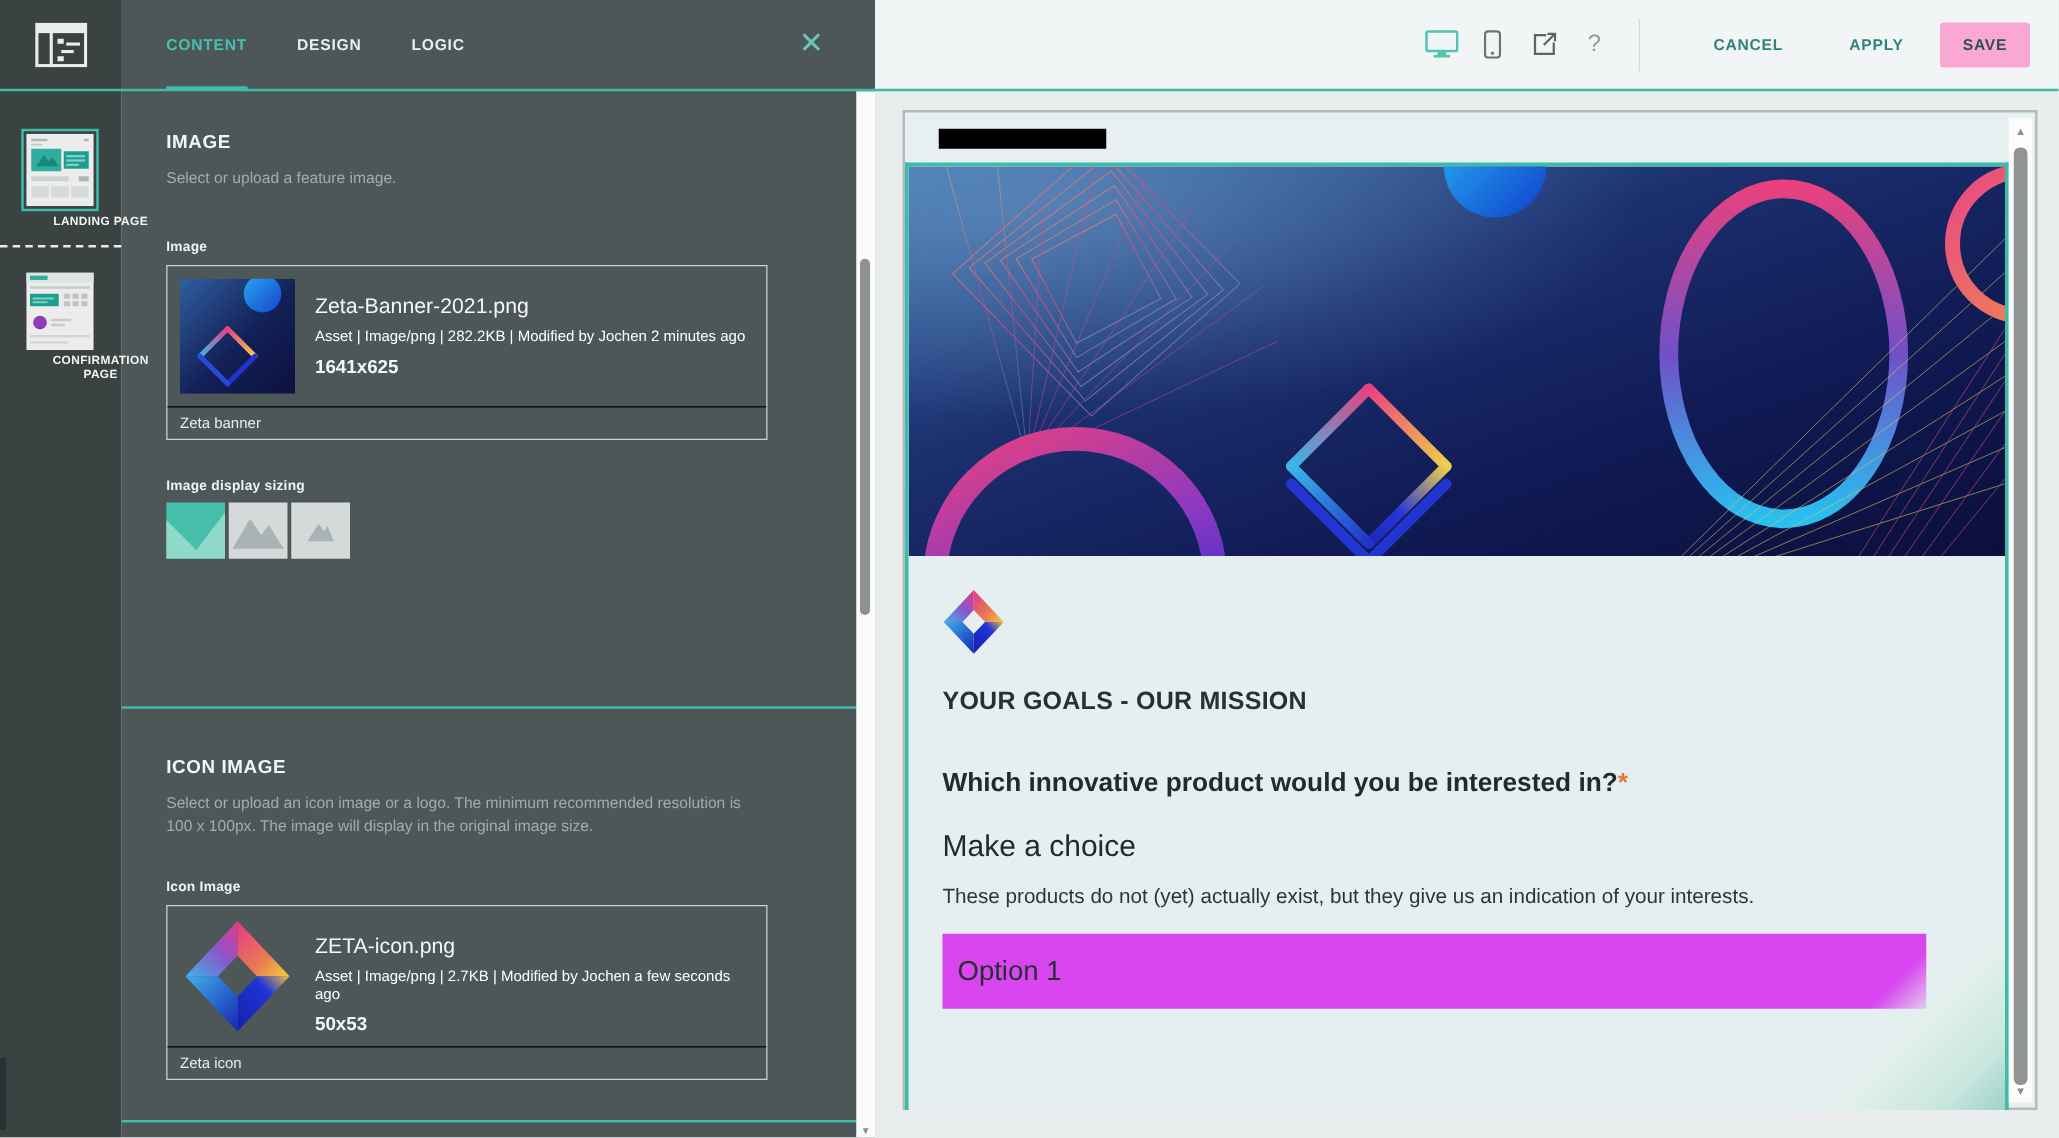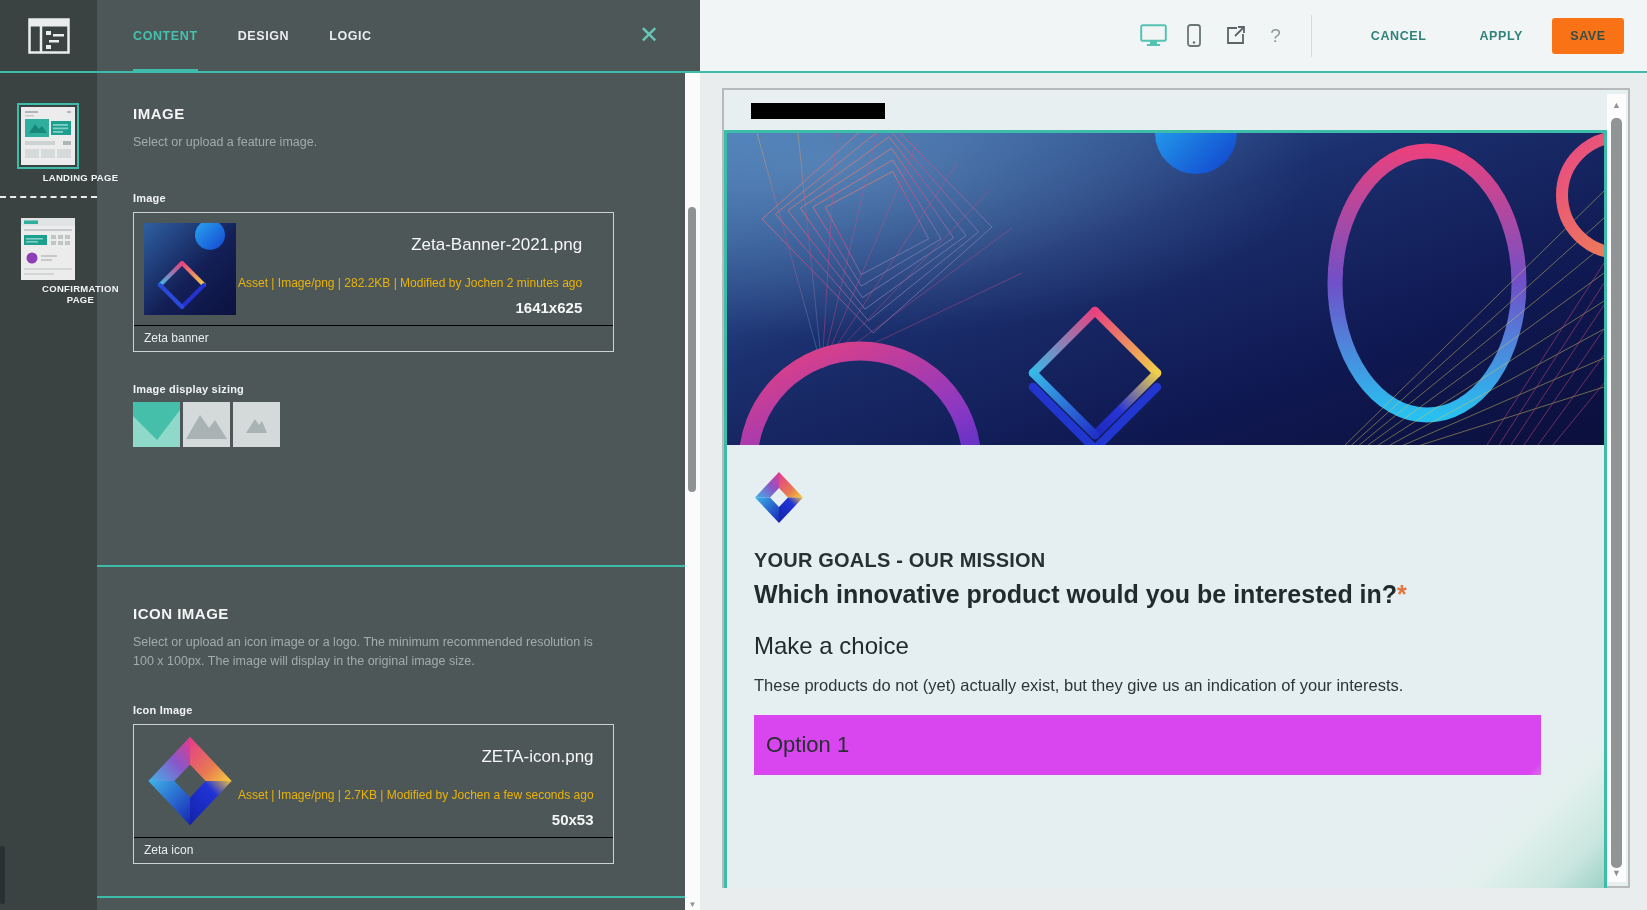--- a/index.html
+++ b/index.html
@@ -33,23 +33,23 @@
 
   .panel-body { position:absolute; left:0; top:73px; width:588px; height:837px; padding:32px 0 0 36px; }
   .sec-title { color:#f4f6f6; font-size:15px; font-weight:bold; letter-spacing:.5px; }
   .sec-desc { margin-top:11px; color:#a3acac; font-size:12.5px; line-height:19px; width:470px; }
   .field-label { color:#f0f3f3; font-size:11px; font-weight:bold; letter-spacing:.2px; }
   .lbl-image { margin-top:40px; }
   .asset-card { margin-top:8px; width:481px; border:1px solid #ccd1d1; cursor:pointer; }
   .asset-main { display:flex; padding:10px; height:112px; }
   .asset-thumb { width:92px; height:92px; flex:0 0 92px; }
   .asset-thumb svg { display:block; }
-  .asset-info { padding-left:2px; padding-top:12px;text-align:right; }
+  .asset-info { padding-left:16px; padding-top:12px; }
   .asset-name { color:#f5f7f7; font-size:17px; }
-  .asset-meta { margin-top:21px; color:#eab308; font-size:12px; }
+  .asset-meta { margin-top:7px; color:#ffffff; font-size:12px; }
   .asset-dims { margin-top:9px; color:#f5f7f7; font-size:15px; font-weight:bold; }
   .asset-caption { border-top:1px solid #000000; padding:5px 10px 6px; color:#e9eded; font-size:12px; }
   .sizing-label { margin-top:31px; }
   .sizing-row { margin-top:7px; display:flex; gap:3px; }
   .size-tile { width:47px; height:45px; background:#d4d9d9; cursor:pointer; }
   .size-tile.selected { background:#45bfa9; }
   .size-tile svg { display:block; }
   .panel-divider { position:absolute; left:0; top:492px; width:588px; height:2px; background:#3dbcaa; }
   .icon-section { position:absolute; left:36px; top:532px; }
   .panel-bottomline { position:absolute; left:0; top:896px; width:603px; height:2px; background:#3dbcaa; }
@@ -62,30 +62,30 @@
 
   
   .preview-area { position:absolute; left:700px; top:0; width:947px; height:910px; background:#e9eded; }
   .preview-toolbar { position:absolute; left:0; top:0; width:947px; height:71px; background:#f2f5f5; display:flex; align-items:center; justify-content:flex-end; padding-right:23px; }
   .tool-icon { display:flex; align-items:center; justify-content:center; cursor:pointer; }
   .help-q { color:#8e9898; font-size:19px; margin-left:24px; cursor:pointer; }
   .toolbar-div { width:1px; height:42px; background:#d4d9d9; margin-left:30px; }
   .txt-btn { color:#2f8378; font-size:12.5px; font-weight:bold; letter-spacing:.6px; cursor:pointer; }
   .btn-cancel { margin-left:59px; }
   .btn-apply { margin-left:53px; }
-  .btn-save { margin-left:29px; width:72px; height:36px; background:#f97316; border-radius:3px; color:#32504b; font-size:12.5px; font-weight:bold; letter-spacing:.6px; display:flex; align-items:center; justify-content:center; cursor:pointer; }
+  .btn-save { margin-left:29px; width:72px; height:36px; background:#f9a8d4; border-radius:3px; color:#32504b; font-size:12.5px; font-weight:bold; letter-spacing:.6px; display:flex; align-items:center; justify-content:center; cursor:pointer; }
 
   .preview-card { position:absolute; left:22px; top:88px; width:908px; height:800px; background:#e8eff0; border:2px solid #b5baba; }
   .redacted-bar { position:absolute; left:27px; top:13px; width:134px; height:16px; background:#000; }
   .selection { position:absolute; left:0px; top:40px; width:883px; height:758px; border:3px solid #3bbdaa; border-bottom:none; cursor:pointer; }
   .banner { position:absolute; left:0; top:0; width:877px; height:312px; overflow:hidden; }
   .page-content { position:absolute; left:0; top:312px; width:877px; height:443px; background:#e5eef0; padding:26px 0 0 27px; overflow:hidden; }
   .page-logo { width:50px; height:53px; }
   .eyebrow { margin-top:21px; color:#273132; font-size:20px; font-weight:bold; letter-spacing:.2px; }
-  .big-heading { margin-top:0; width:700px; color:#212b2c; font-size:25px; font-weight:bold; line-height:45px; }
+  .big-heading { margin-top:31px; width:700px; color:#212b2c; font-size:21px; font-weight:bold; line-height:45px; }
   .req { color:#e4763c; }
   .sub-heading { margin-top:15px; color:#212b2c; font-size:24px; }
   .page-desc { margin-top:16px; color:#2c3637; font-size:16.5px; }
   .option-btn { margin-top:20px; width:787px; height:60px; background:#d946ef; display:flex; align-items:center; padding-left:12px; color:#263032; font-size:22px; cursor:pointer; }
   .page-curl { position:absolute; right:0; bottom:0; width:195px; height:150px; background:linear-gradient(315deg,#9fd2c6 0%,#c9e6df 16%,#e2f0ed 38%,rgba(229,238,240,0) 55%); pointer-events:none; }
 
   
   .card-track { position:absolute; right:2px; top:4px; width:19px; bottom:4px; background:#fcfcfc; }
   .card-thumbbar { position:absolute; left:4px; top:24px; width:11px; height:750px; background:#909494; border-radius:5px; cursor:pointer; }
   .card-arrow-up { top:6px; }

